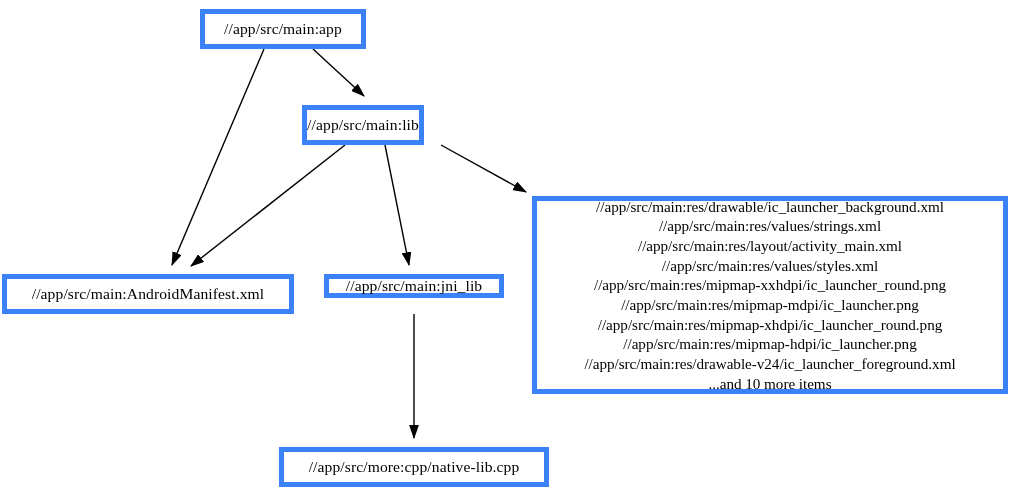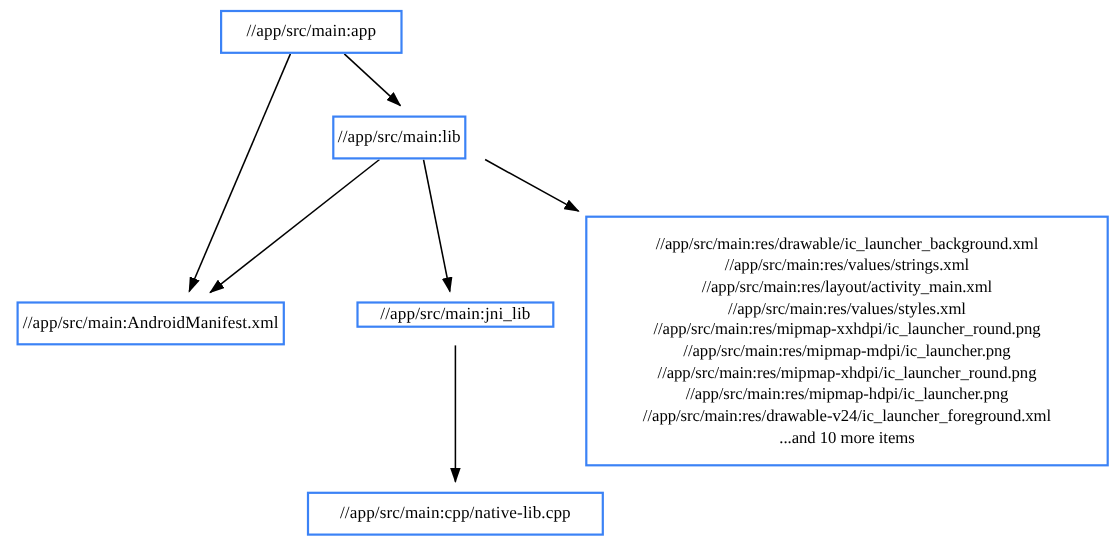--- a/index.html
+++ b/index.html
@@ -27,21 +27,21 @@
     position: absolute;
     left: 0;
     top: 0;
     width: 1018px;
     height: 496px;
     pointer-events: none;
   }
   .node {
     position: absolute;
     box-sizing: border-box;
-    border: 2px solid #3b82f6;
+    border: 5px solid #3b82f6;
     background: #ffffff;
     display: flex;
     align-items: center;
     justify-content: center;
     text-align: center;
     line-height: 1.0;
     white-space: nowrap;
   }
   .node-label {
     display: block;
@@ -51,23 +51,23 @@
   .node-multiline {
     white-space: pre-line;
     line-height: 1.295;
     font-size: 15.2px;
     letter-spacing: -0.05px;
   }
 
   
   #node-app        { left: 200px; top: 9px;   width: 166px; height: 40px; }
   #node-lib        { left: 302px; top: 105px; width: 122px; height: 40px; }
-  #node-manifest   { left: 2px;   top: 274px; width: 244px; height: 40px; margin-left: 13px; }
+  #node-manifest   { left: 2px;   top: 274px; width: 292px; height: 40px; }
   #node-jnilib     { left: 324px; top: 274px; width: 180px; height: 24px; }
-  #node-res        { left: 532px; top: 196px; width: 476px; height: 228px; }
+  #node-res        { left: 532px; top: 196px; width: 476px; height: 198px; }
   #node-nativelib  { left: 279px; top: 447px; width: 270px; height: 40px; }
 </style>
 </head>
 <body>
 
 <div id="graph-canvas">
 
   <svg class="edge-layer" viewBox="0 0 1018 496" width="1018" height="496" xmlns="http://www.w3.org/2000/svg">
     <defs>
       <marker id="arrowhead" markerWidth="10" markerHeight="7" refX="9.2" refY="3.5" orient="auto" markerUnits="strokeWidth">
@@ -123,16 +123,16 @@
 //app/src/main:res/values/styles.xml
 //app/src/main:res/mipmap-xxhdpi/ic_launcher_round.png
 //app/src/main:res/mipmap-mdpi/ic_launcher.png
 //app/src/main:res/mipmap-xhdpi/ic_launcher_round.png
 //app/src/main:res/mipmap-hdpi/ic_launcher.png
 //app/src/main:res/drawable-v24/ic_launcher_foreground.xml
 ...and 10 more items</span>
   </div>
 
   <div class="node" id="node-nativelib">
-    <span class="node-label">//app/src/main:cpp/native-lib.cpp</span>
+    <span class="node-label">//app/src/more:cpp/native-lib.cpp</span>
   </div>
 
 </div>
 
 </body></html>

